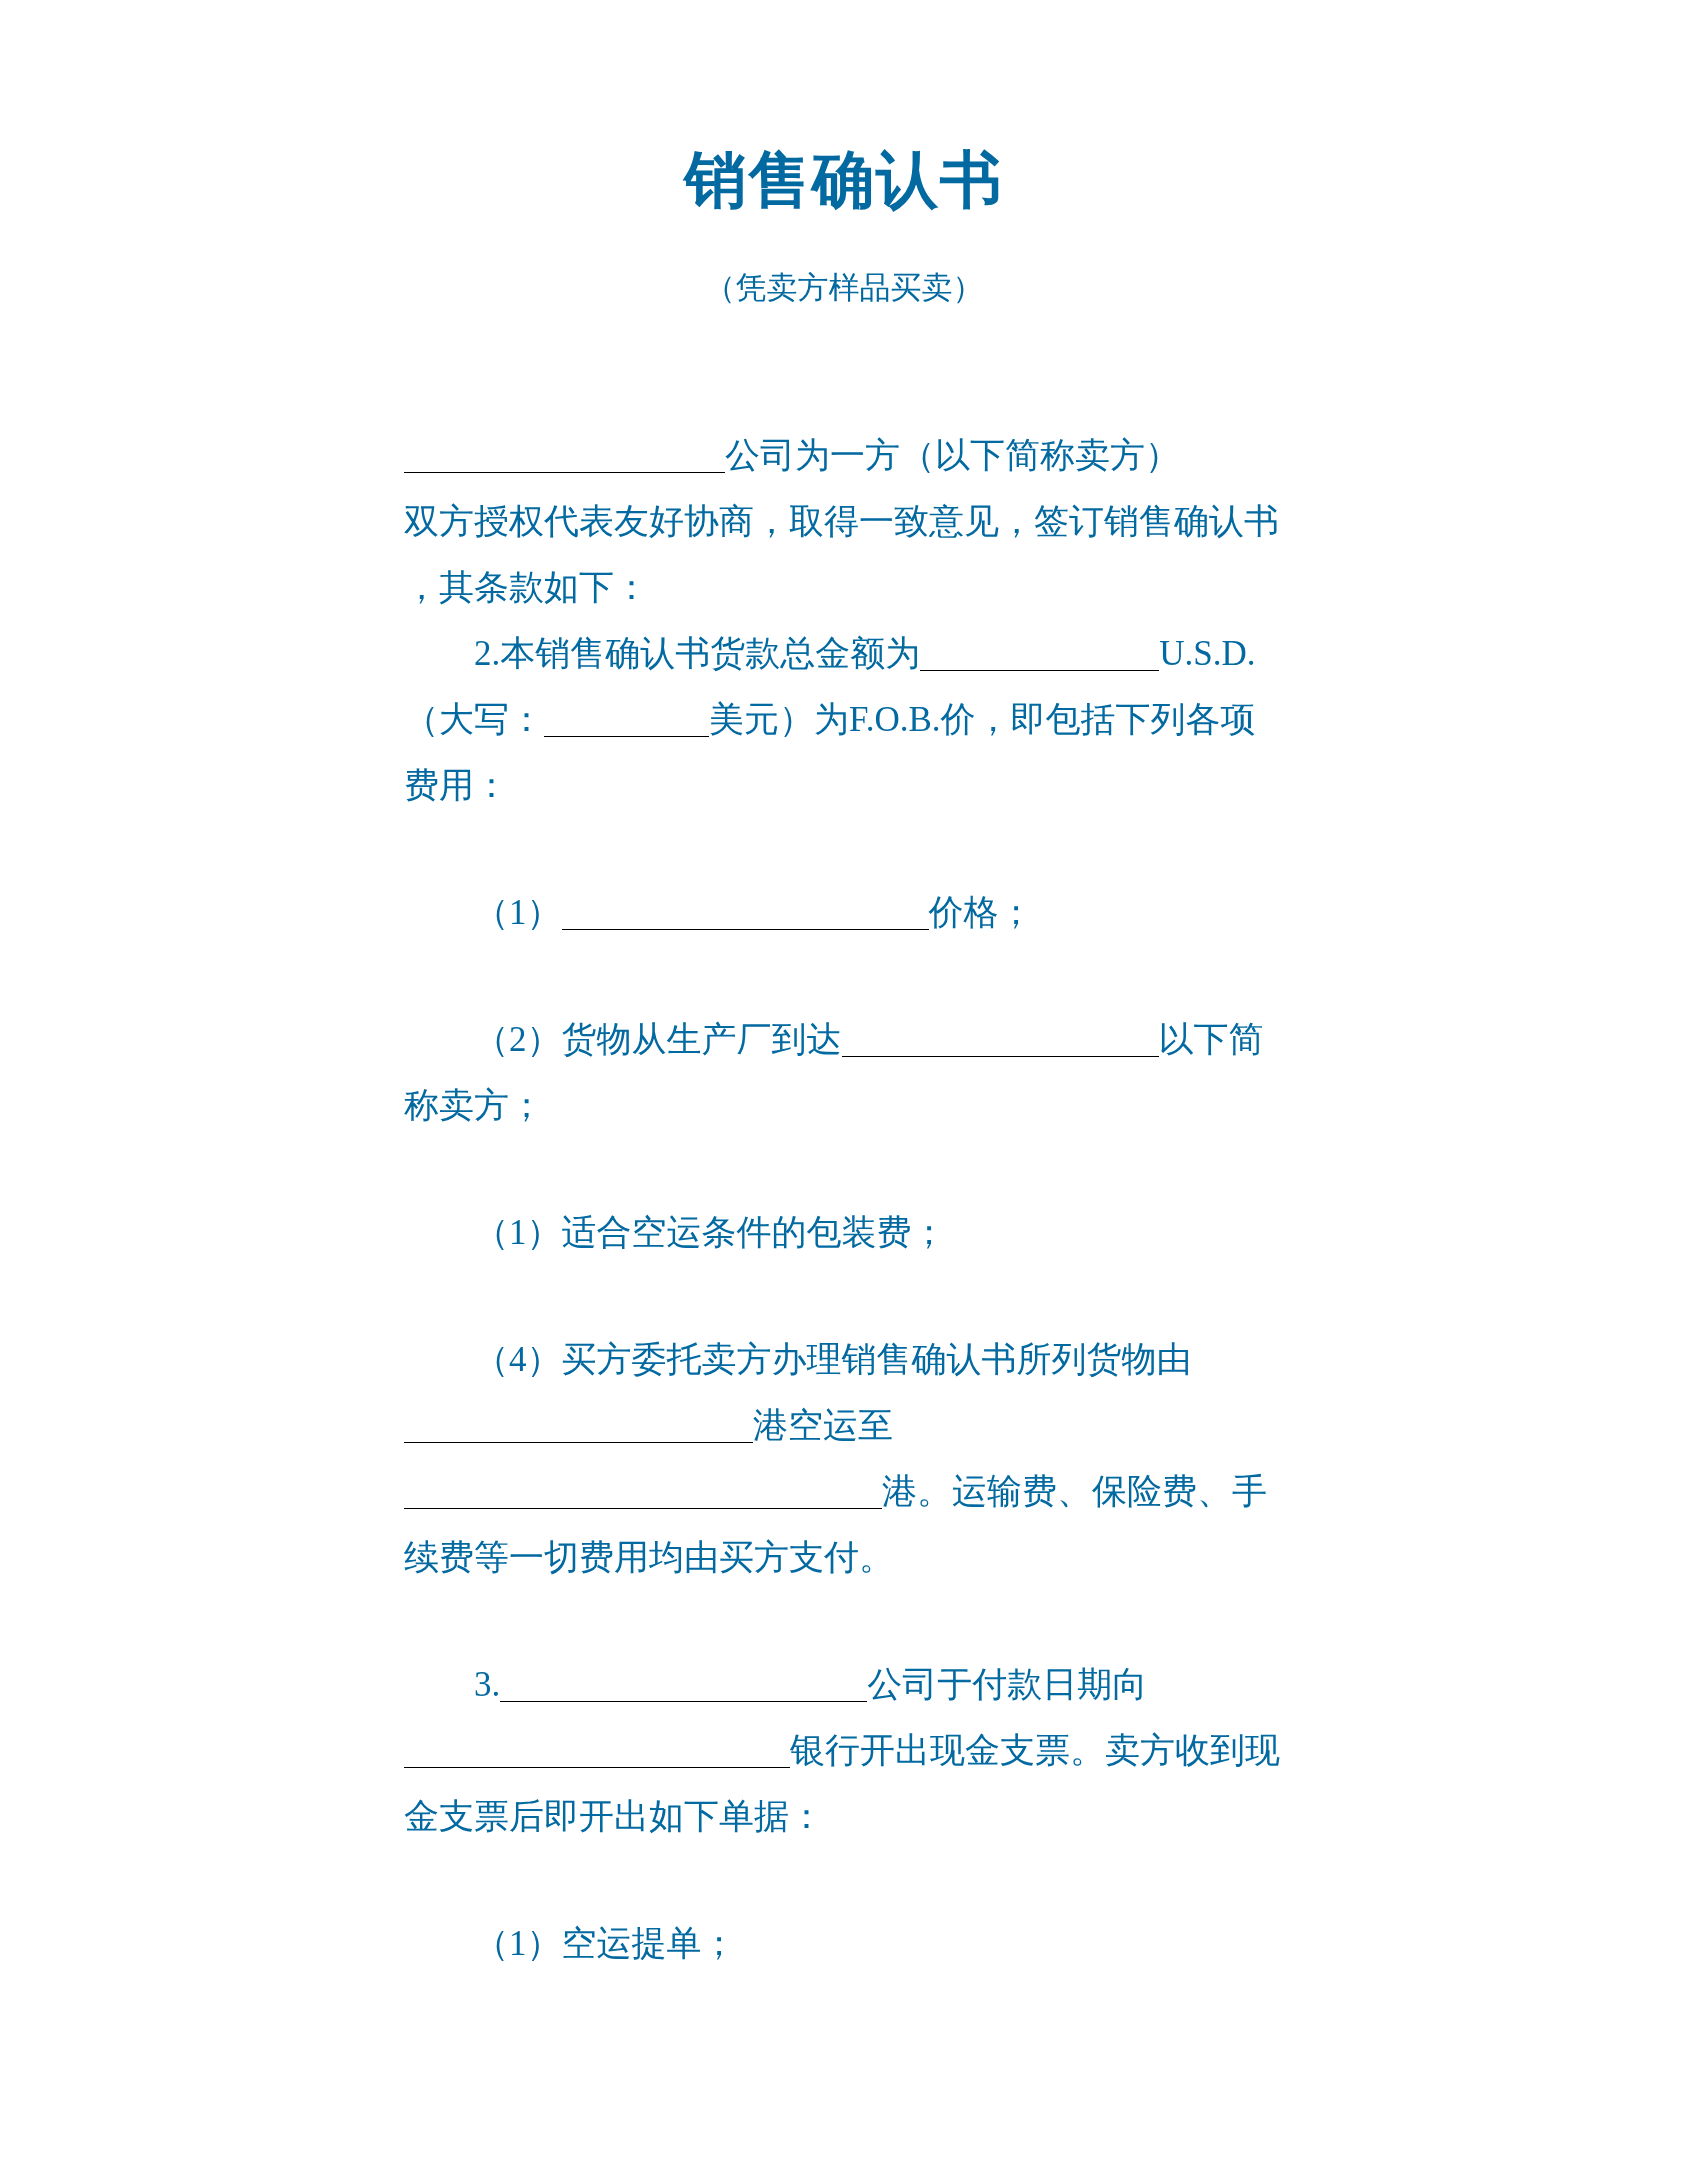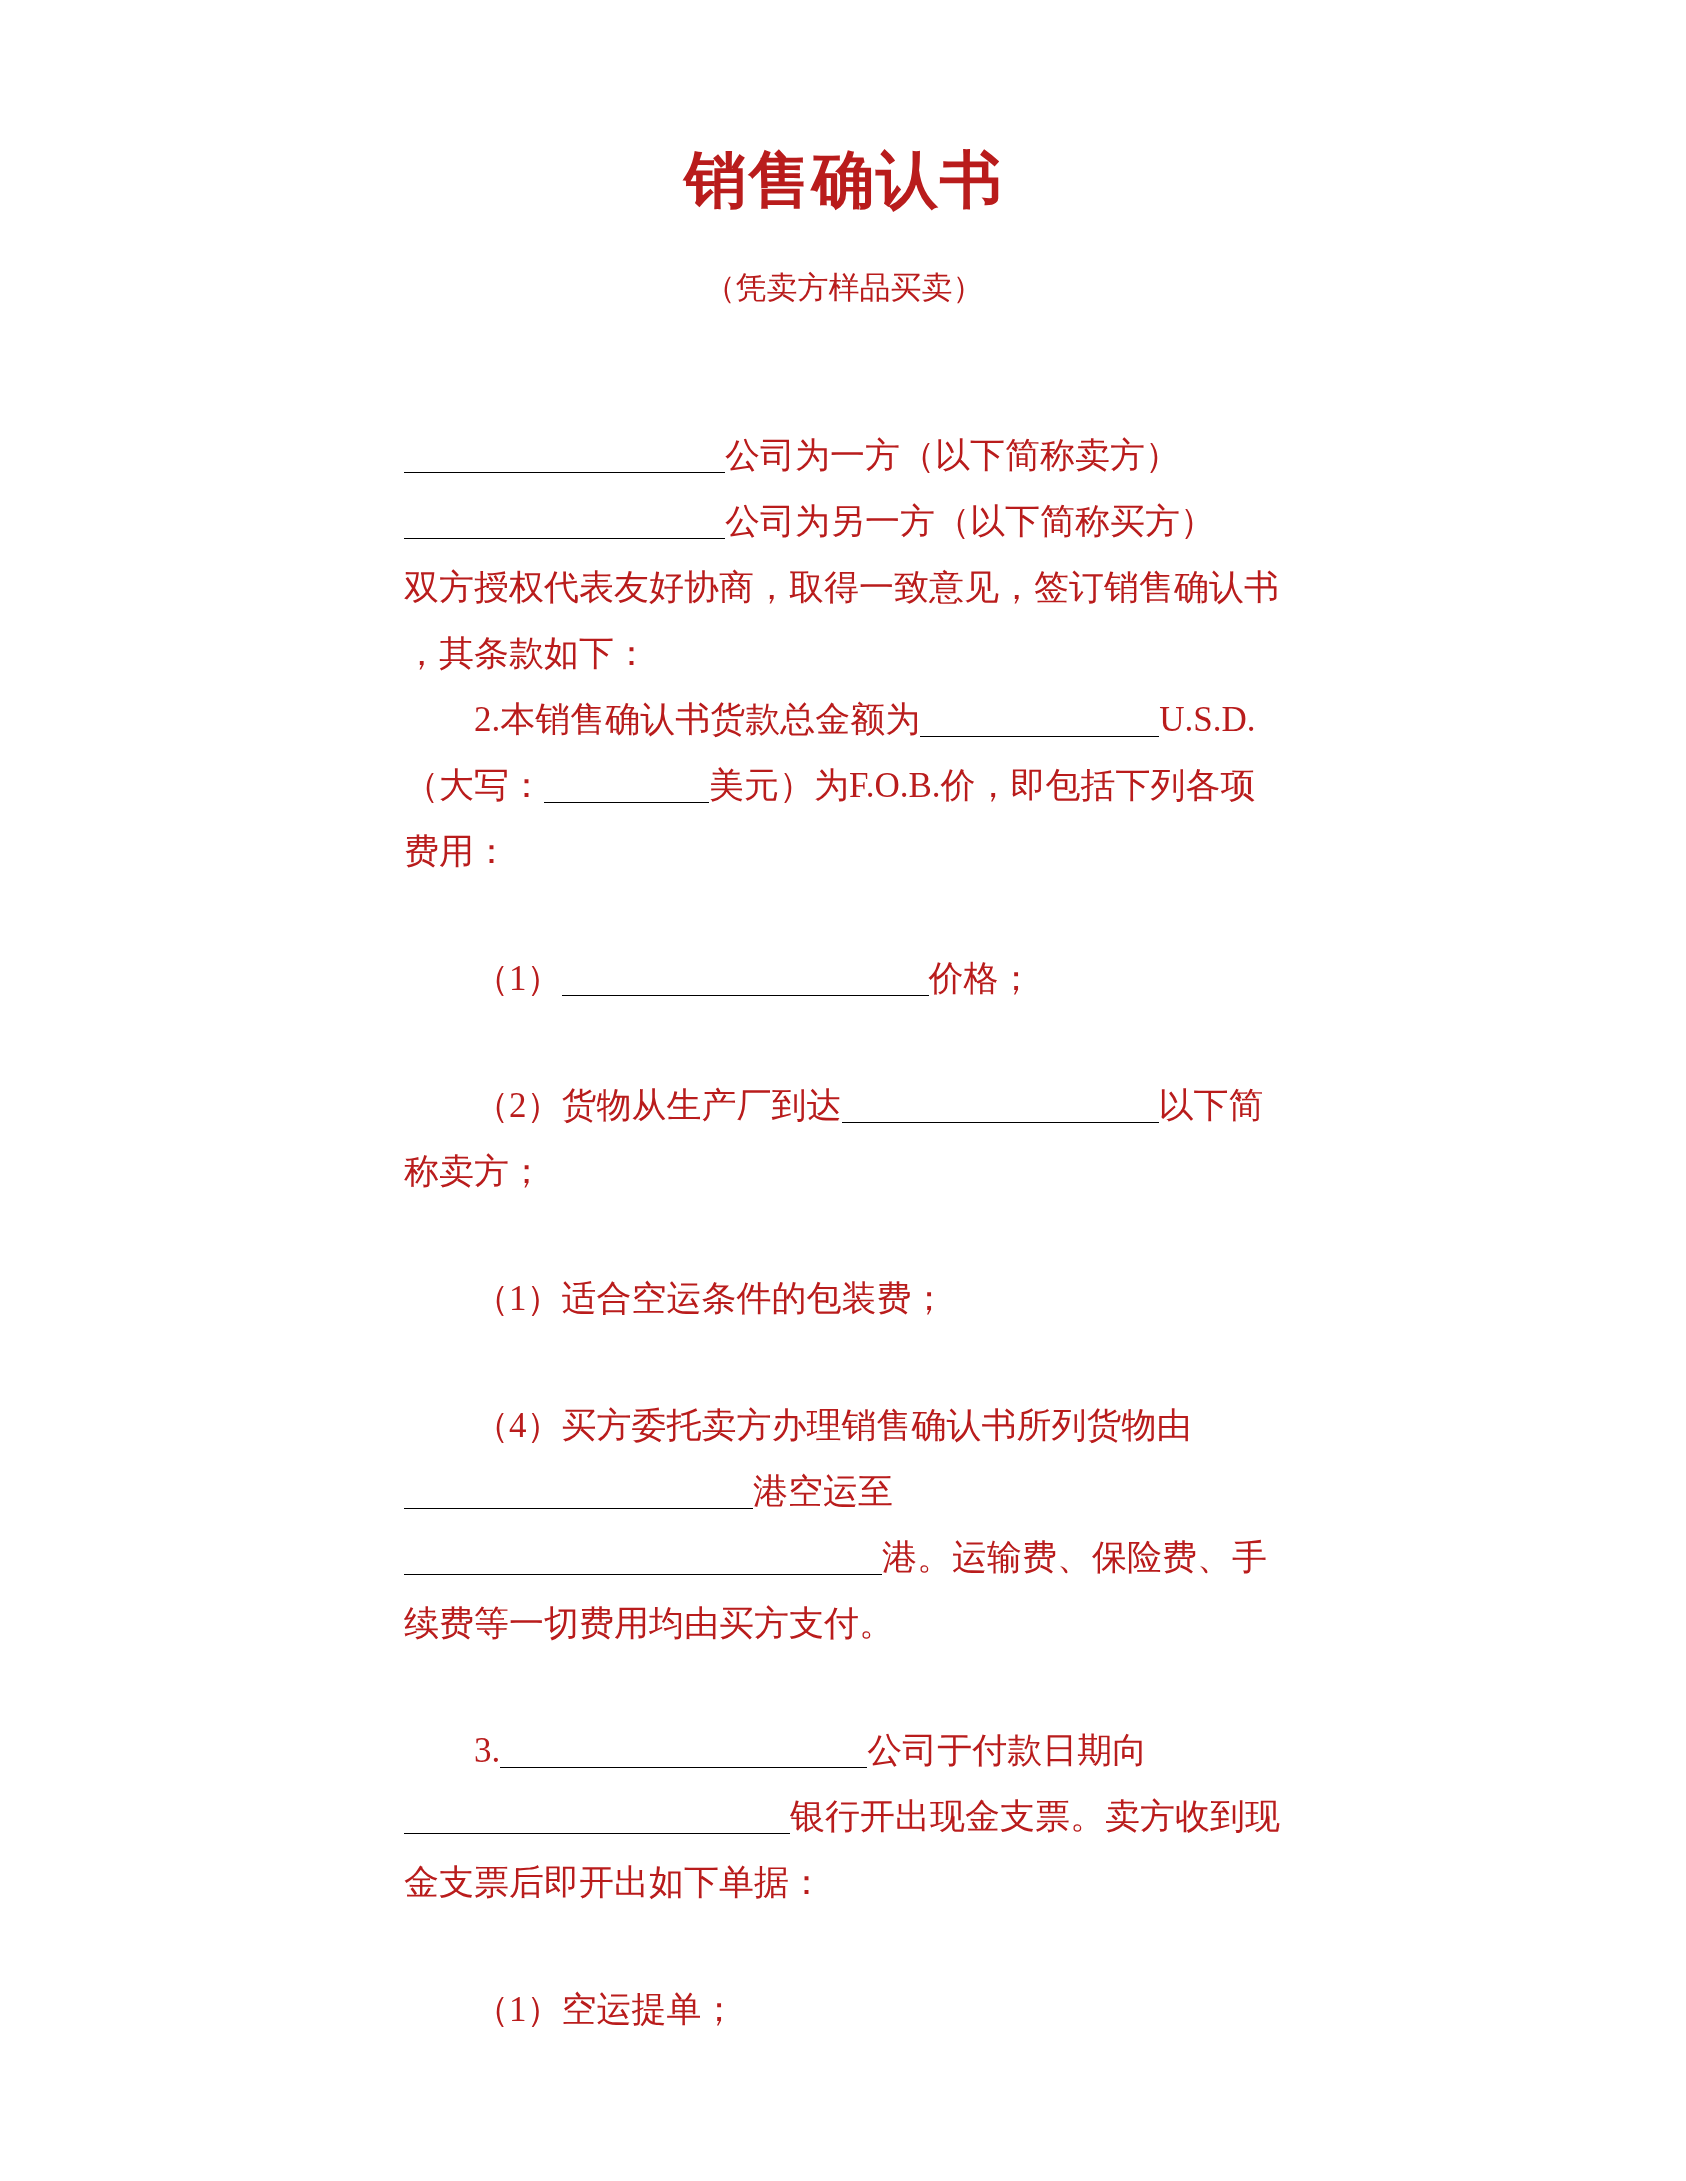--- a/index.html
+++ b/index.html
@@ -6,21 +6,21 @@
     margin: 0;
     padding: 0;
     background: #ffffff;
   }
   .page {
     position: relative;
     width: 1370px;
     height: 2182px;
     margin: 0 auto;
     background: #ffffff;
-    color: #b91c1c;
+    color: #0369a1;
     font-family: "Liberation Serif", "DejaVu Serif", serif;
     font-size: 35px;
     line-height: 66px;
     box-sizing: border-box;
     padding: 138px 244px 8px 246px;
     overflow: hidden;
   }
   .doc-title {
     font-family: "Liberation Sans", "DejaVu Sans", sans-serif;
     font-weight: 700;
@@ -64,21 +64,20 @@
   }
 </style>
 </head>
 <body>
 
 <div class="page">
   <h1 class="doc-title">销售确认书</h1>
   <div class="doc-subtitle">（凭卖方样品买卖）</div>
   <div class="doc-body">
       <p class="para"><span class="blank" style="width: 321px;"></span><span class="run">公司为一方（以下简称卖方）</span></p>
-      <p class="para"><span class="blank" style="width: 321px;"></span><span class="run">公司为另一方（以下简称买方）</span></p>
       <p class="para"><span class="run">双方授权代表友好协商，取得一致意见，签订销售确认书，其条款如下：</span></p>
       <p class="para indent"><span class="run">2.本销售确认书货款总金额为</span><span class="blank" style="width: 239px;"></span><span class="run">U.S.D.（大写：</span><span class="blank" style="width: 165px;"></span><span class="run">美元）为F.O.B.价，即包括下列各项费用：</span></p>
       <p class="para indent section-gap"><span class="run">（1）</span><span class="blank" style="width: 367px;"></span><span class="run">价格；</span></p>
       <p class="para indent section-gap"><span class="run">（2）货物从生产厂到达</span><span class="blank" style="width: 317px;"></span><span class="run">以下简称卖方；</span></p>
       <p class="para indent section-gap"><span class="run">（1）适合空运条件的包装费；</span></p>
       <p class="para indent section-gap"><span class="run">（4）买方委托卖方办理销售确认书所列货物由</span><span class="blank" style="width: 349px;"></span><span class="run">港空运至</span><span class="blank" style="width: 478px;"></span><span class="run">港。运输费、保险费、手续费等一切费用均由买方支付。</span></p>
       <p class="para indent section-gap"><span class="run">3.</span><span class="blank" style="width: 367px;"></span><span class="run">公司于付款日期向</span><span class="blank" style="width: 386px;"></span><span class="run">银行开出现金支票。卖方收到现金支票后即开出如下单据：</span></p>
       <p class="para indent section-gap"><span class="run">（1）空运提单；</span></p>
     </div>
 </div>

